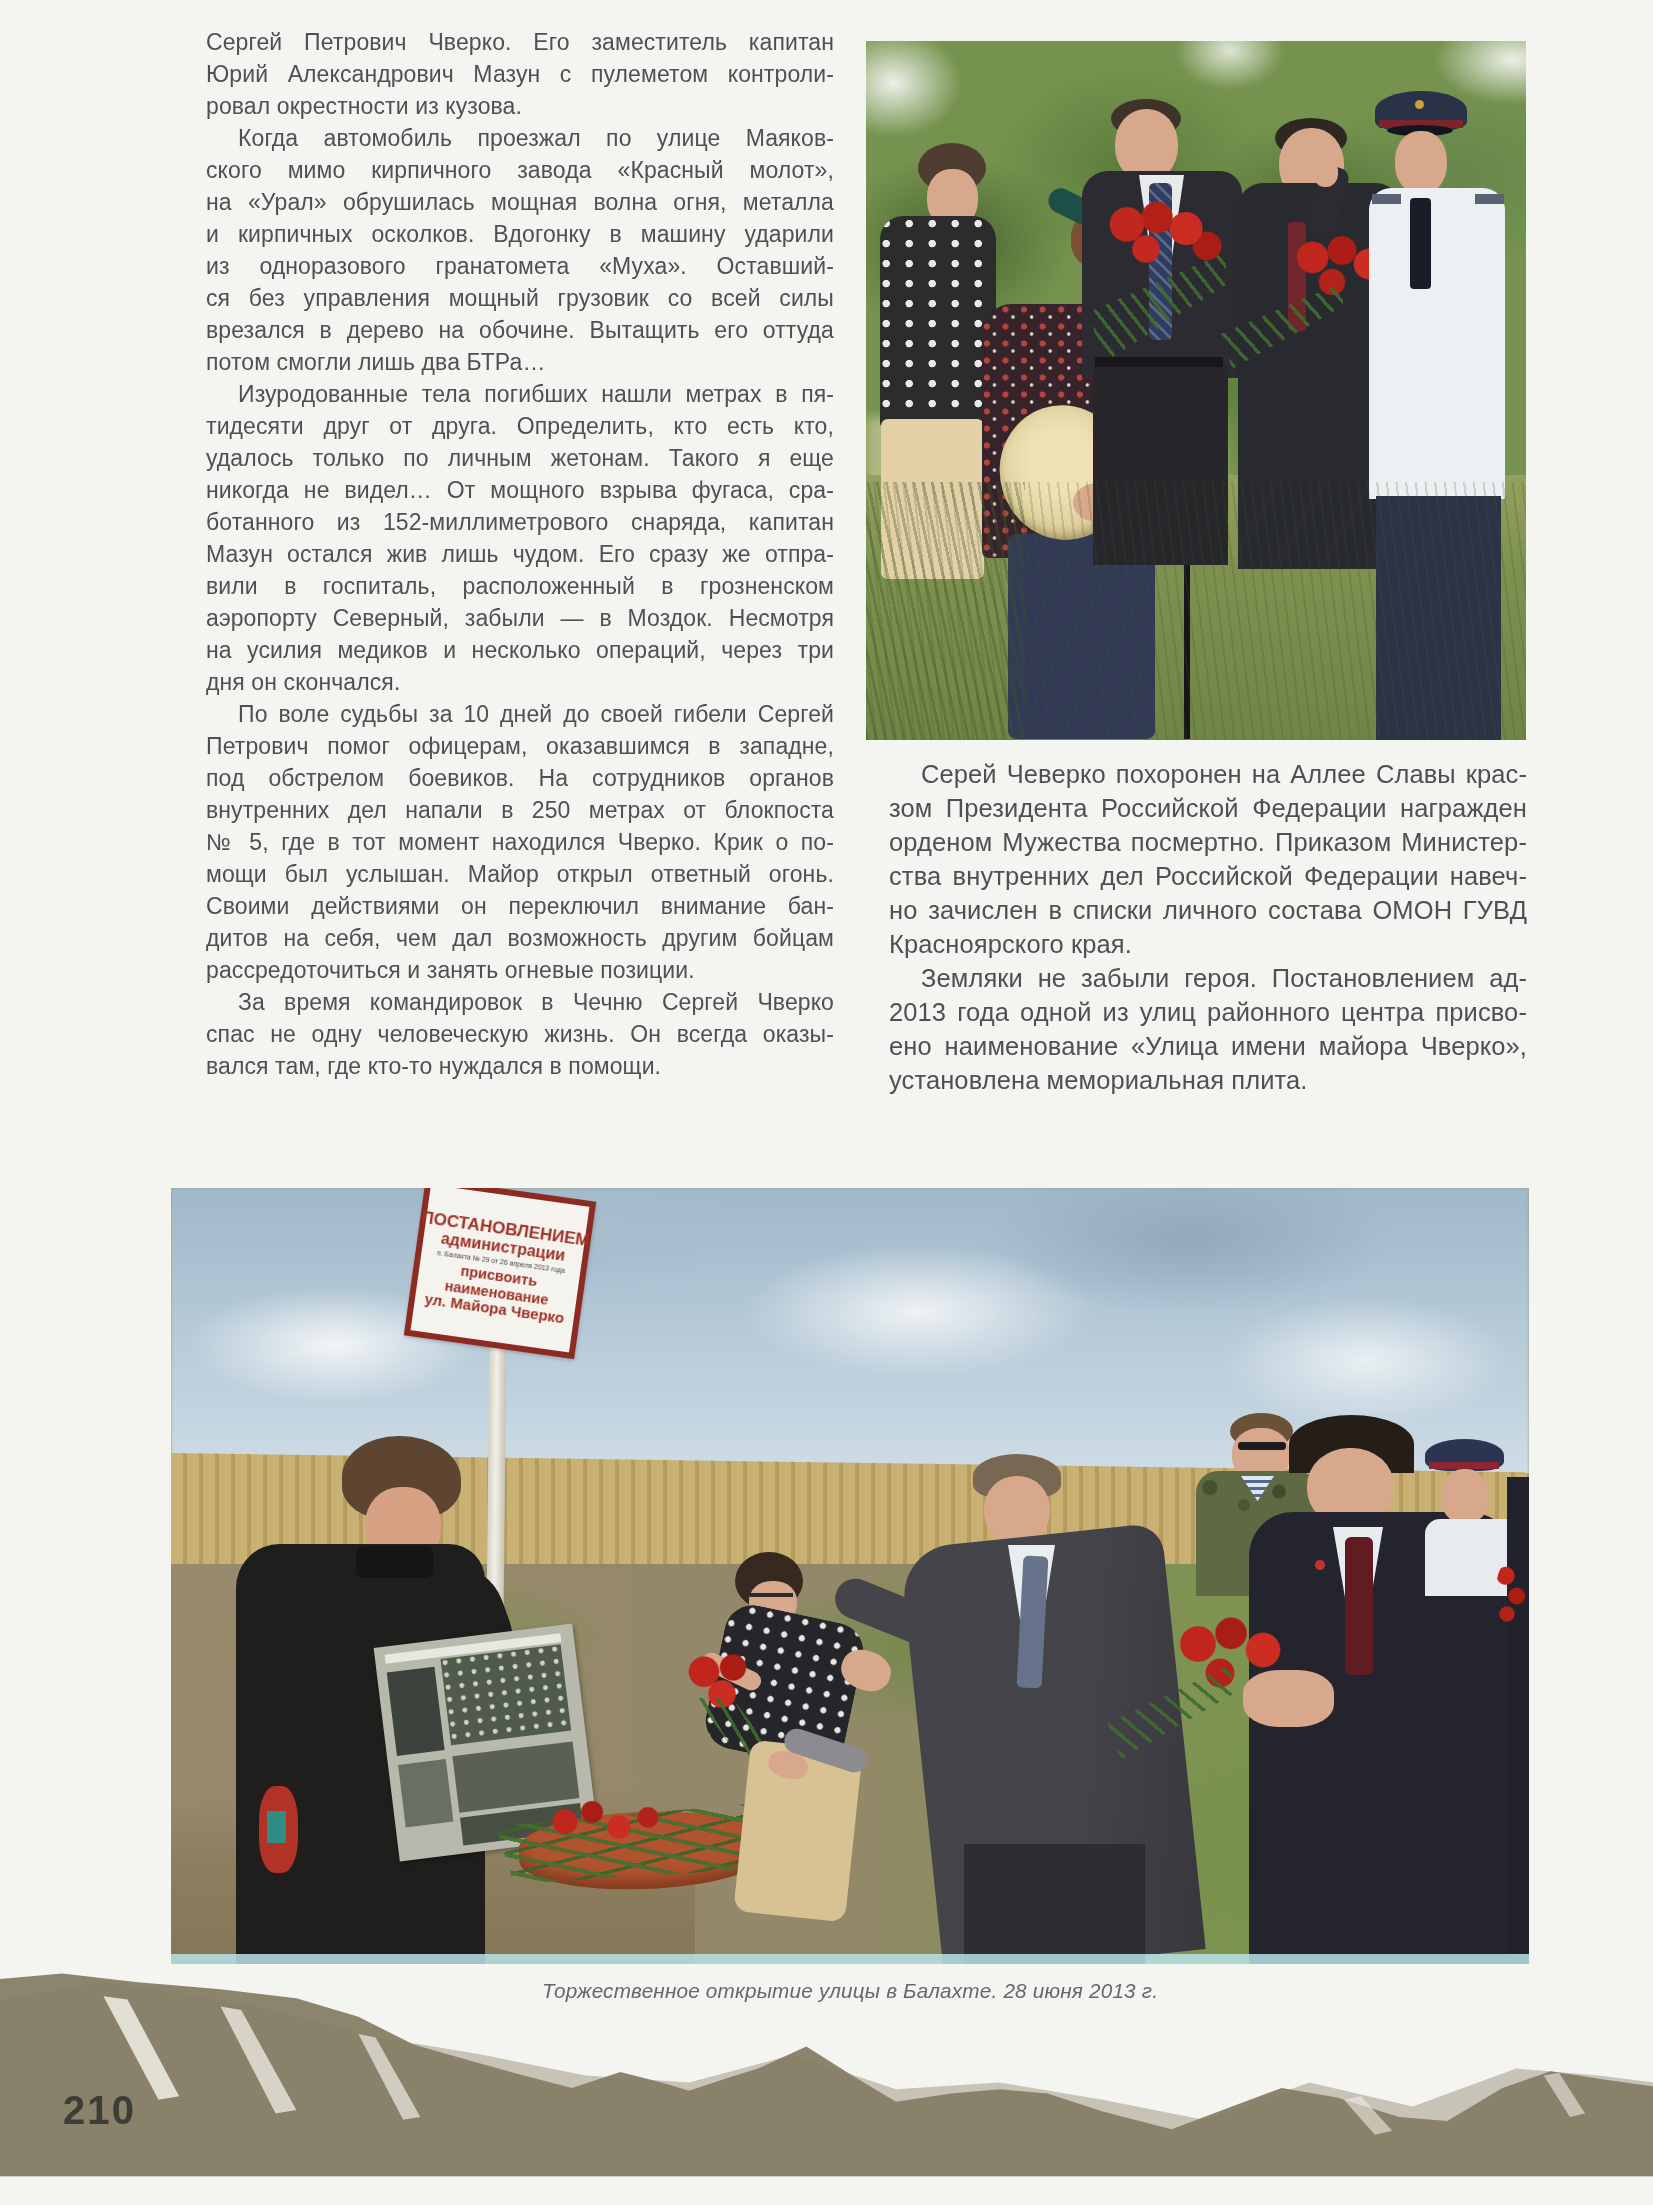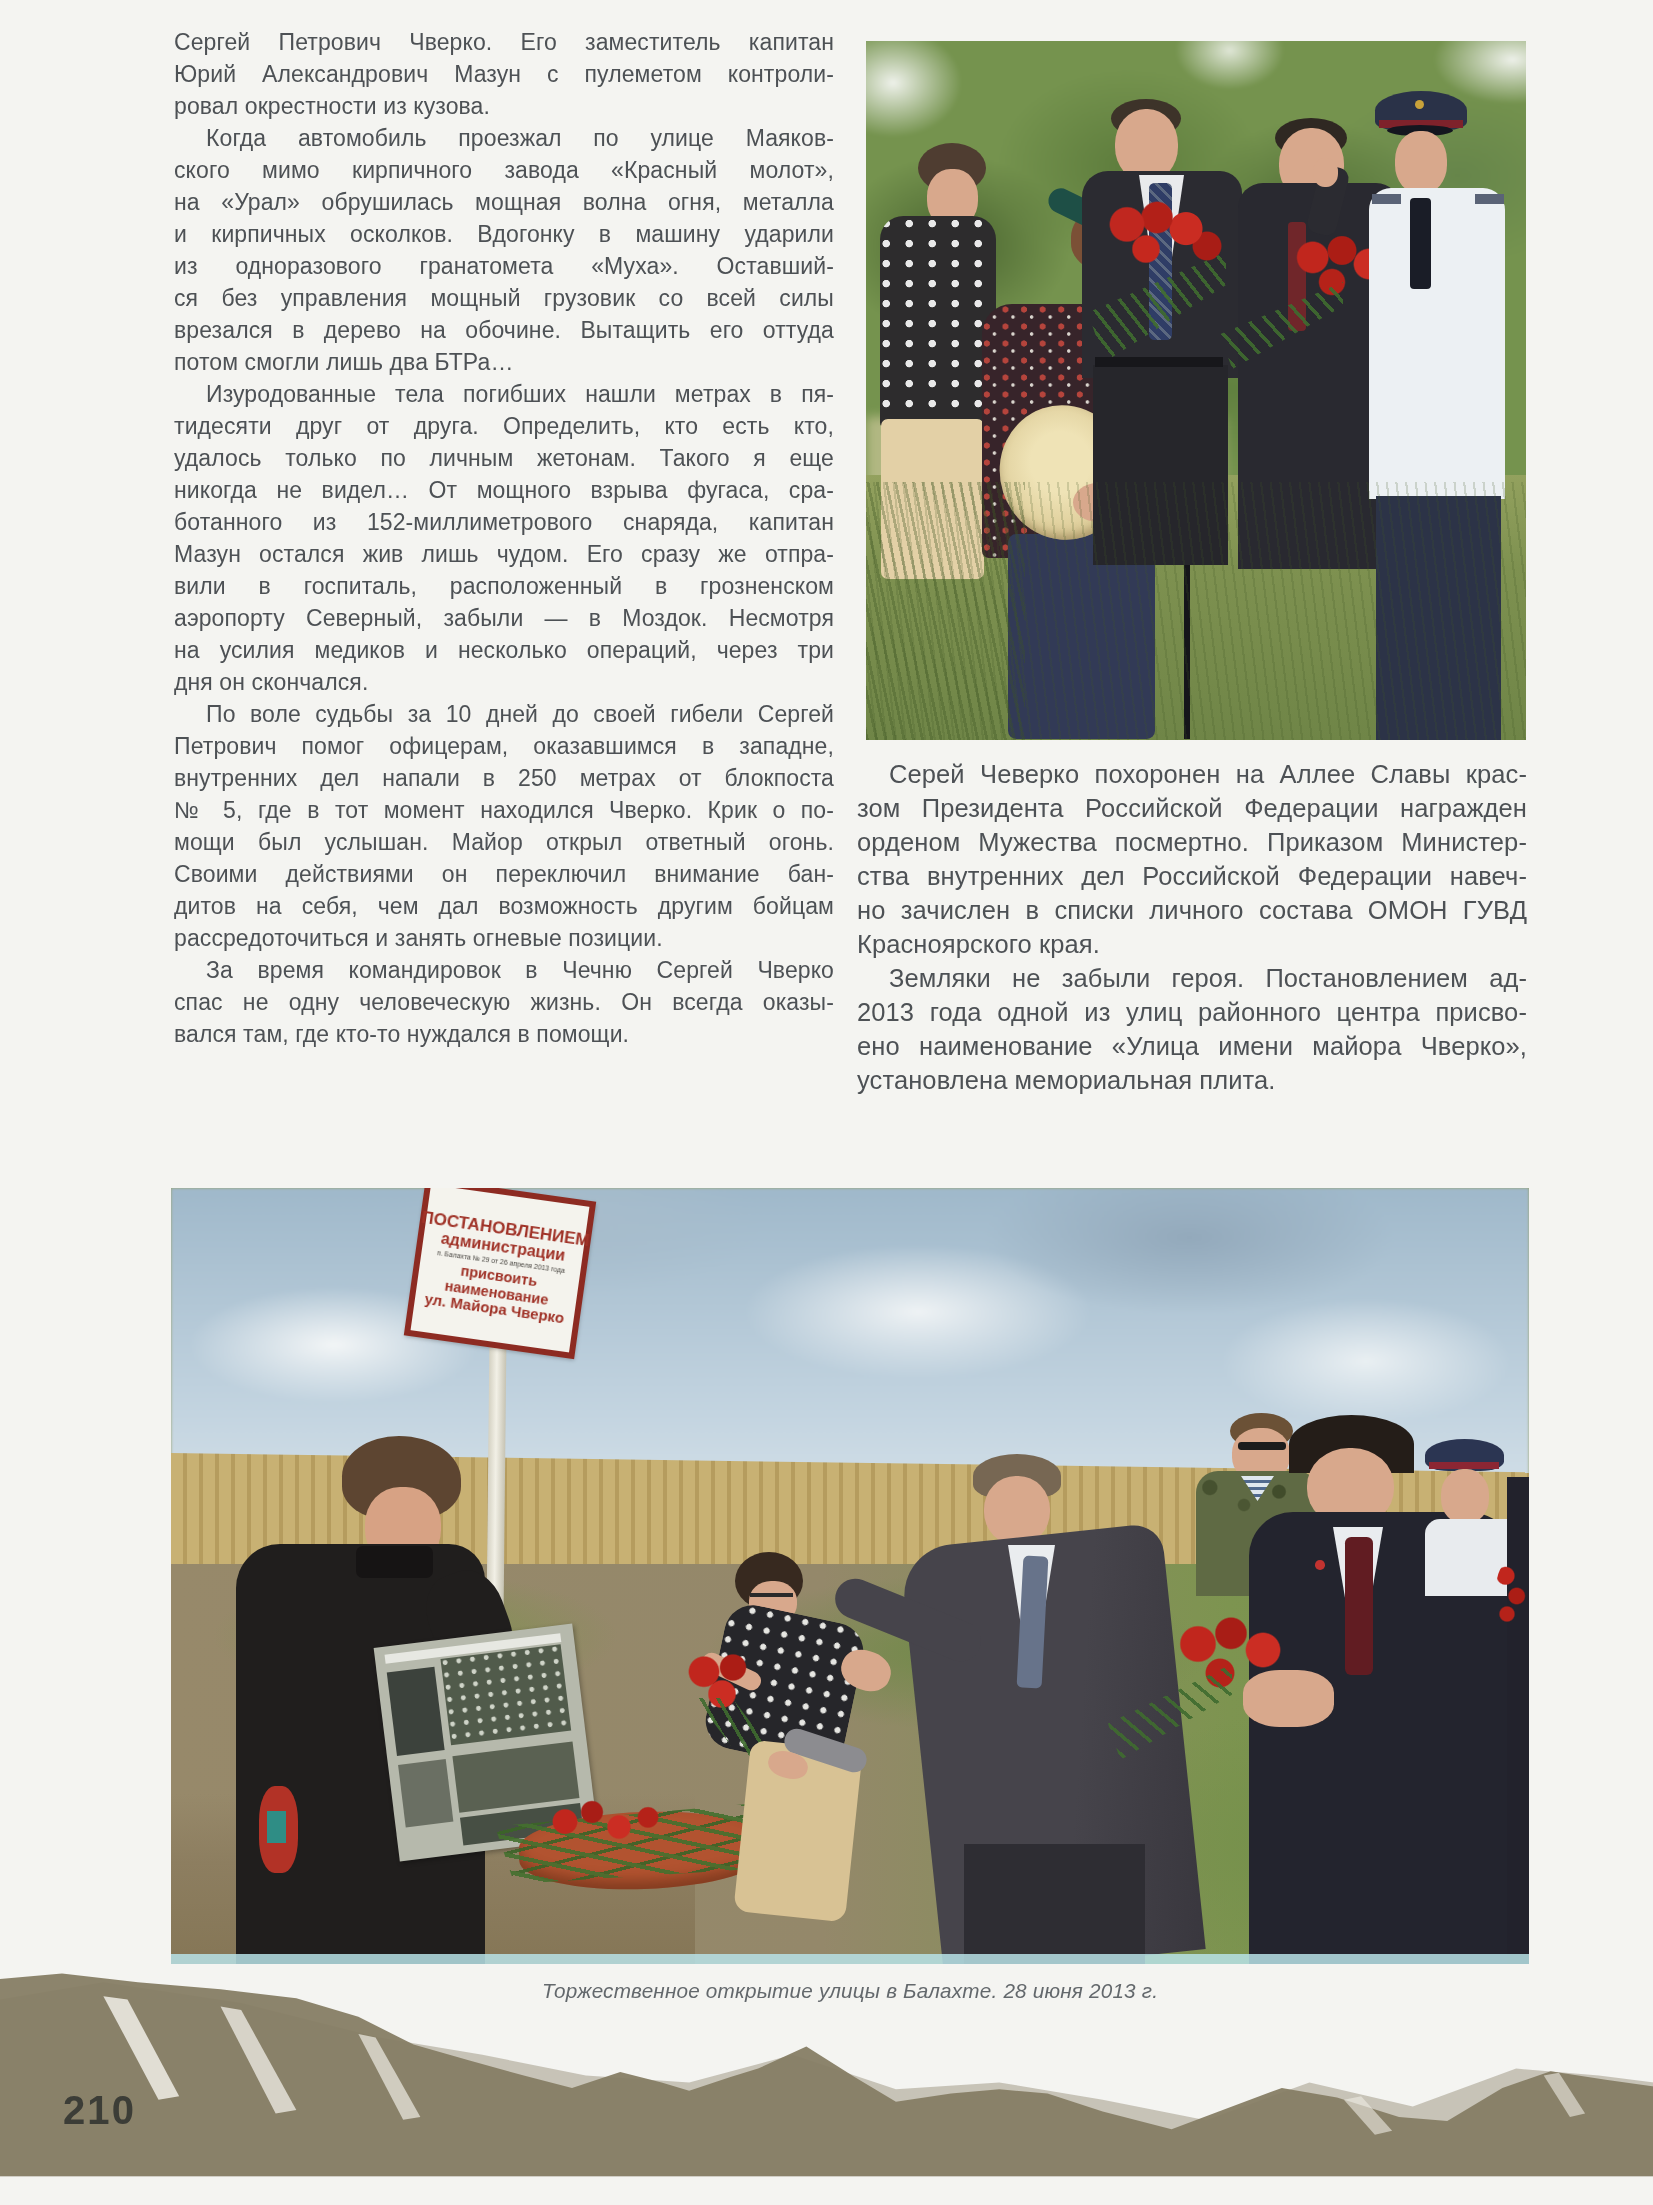--- a/index.html
+++ b/index.html
@@ -5,21 +5,21 @@
   html,body{margin:0;padding:0;width:1654px;height:2205px;background:#fbfbfa;}
   .page{position:absolute;left:0;top:0;width:1654px;height:2205px;background:#f4f4f1;overflow:hidden;
         font-family:"Liberation Sans", sans-serif;}
   .abs{position:absolute;}
 
   
   .col{position:absolute;color:#4d5155;}
   .col-left{left:174px;top:26px;width:660px;font-size:23px;line-height:32px;letter-spacing:0.1px;}
   .col-right{left:857px;top:757px;width:670px;font-size:25.5px;line-height:34px;letter-spacing:0.1px;}
   .para{margin:0;}
-  .tline{display:block;text-align:justify;text-align-last:justify;}
+  .tline{display:block;text-align:justify;text-align-last:justify;margin-left:32px;}
   .tline.last{text-align-last:left;}
   .para.indent .tline:first-child{text-indent:32px;}
 
   
   .photo{position:absolute;overflow:hidden;background:#9aa26b;}
   #photo-top{left:866px;top:41px;width:660px;height:699px;}
   #photo-bottom{left:171px;top:1188px;width:1358px;height:776px;}
 
   
   .p1-trees{position:absolute;left:0;top:0;width:660px;height:455px;
@@ -114,20 +114,21 @@
         <span class="tline">ботанного из 152-миллиметрового снаряда, капитан</span>
         <span class="tline">Мазун остался жив лишь чудом. Его сразу же отпра-</span>
         <span class="tline">вили в госпиталь, расположенный в грозненском</span>
         <span class="tline">аэропорту Северный, забыли — в Моздок. Несмотря</span>
         <span class="tline">на усилия медиков и несколько операций, через три</span>
         <span class="tline last">дня он скончался.</span>
       </p>
       <p class="para indent">
         <span class="tline">По воле судьбы за 10 дней до своей гибели Сергей</span>
         <span class="tline">Петрович помог офицерам, оказавшимся в западне,</span>
+        <span class="tline">под обстрелом боевиков. На сотрудников органов</span>
         <span class="tline">внутренних дел напали в 250 метрах от блокпоста</span>
         <span class="tline">№ 5, где в тот момент находился Чверко. Крик о по-</span>
         <span class="tline">мощи был услышан. Майор открыл ответный огонь.</span>
         <span class="tline">Своими действиями он переключил внимание бан-</span>
         <span class="tline">дитов на себя, чем дал возможность другим бойцам</span>
         <span class="tline last">рассредоточиться и занять огневые позиции.</span>
       </p>
       <p class="para indent">
         <span class="tline">За время командировок в Чечню Сергей Чверко</span>
         <span class="tline">спас не одну человеческую жизнь. Он всегда оказы-</span>

